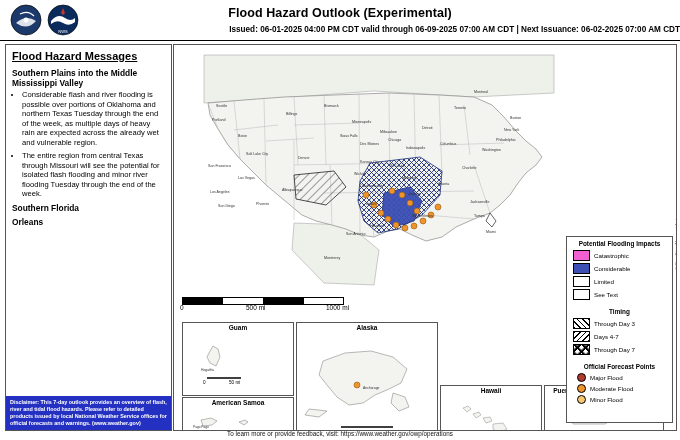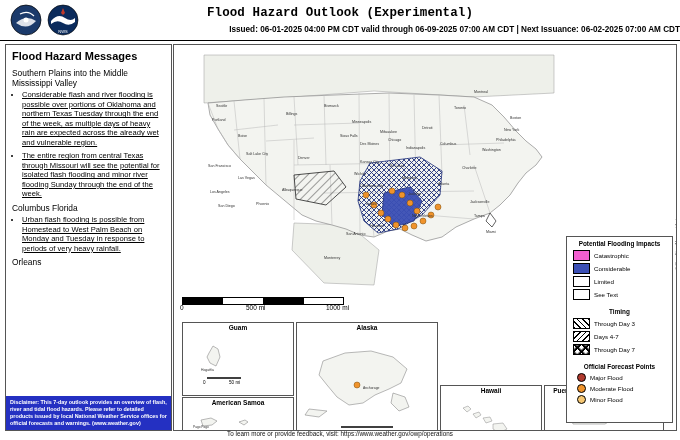--- a/index.html
+++ b/index.html
@@ -18,44 +18,44 @@
     background:#ffffff;border-bottom:1px solid #000;
   }
   .noaa-logo{
     position:absolute;left:6px;top:3px;width:52px;height:34px;
   }
   .nws-logo{
     position:absolute;left:46px;top:3px;width:34px;height:34px;
   }
   .title{
     position:absolute;left:0;top:6px;width:680px;text-align:center;
-    font-size:12.5px;font-weight:bold;letter-spacing:.1px;font-family:Liberation Mono, monospace;
+    font-size:12.5px;font-weight:bold;letter-spacing:.1px;
   }
   .subtitle{
     position:absolute;left:0;top:25px;width:680px;text-align:right;
     font-size:8.2px;font-weight:bold;
   }
   .nwc{
     position:absolute;right:8px;top:7px;text-align:right;
     display:flex;align-items:center;gap:4px;
   }
   .nwc-text{font-size:17px;font-weight:bold;color:#1b3a6b;letter-spacing:-.5px;font-family:"Liberation Serif",serif;}
   .nwc-sub{font-size:5px;line-height:1.25;color:#1b3a6b;text-align:left;}
 
   
   .left-panel{
     position:absolute;left:5px;top:44px;width:165px;height:385px;
     border:1px solid #555;background:#fff;
   }
   .lp-title{
-    font-size:11px;font-weight:bold;padding:5px 6px 2px 6px;
+    font-size:11px;font-weight:bold;padding:5px 6px 2px 6px;text-decoration:underline;
   }
   .lp-body{padding:0 6px;}
-  .lp-h{font-size:8.4px;font-weight:normal;margin:5px 0 2px 0;line-height:1.15;}
-  .lp-ul{margin:0 0 4px 0;padding-left:10px;text-decoration:underline;}
+  .lp-h{font-size:8.4px;font-weight:bold;margin:5px 0 2px 0;line-height:1.15;}
+  .lp-ul{margin:0 0 4px 0;padding-left:10px;}
   .lp-ul li{font-size:7.6px;line-height:1.25;margin-bottom:4px;text-align:left;}
   .disclaimer{
     position:absolute;left:0;bottom:0;width:165px;
     background:#2430c2;color:#fff;font-size:5.4px;line-height:1.28;
     padding:3px 4px;box-sizing:border-box;font-weight:bold;
   }
 
   
   .map-area{
     position:absolute;left:173px;top:44px;width:502px;height:385px;
@@ -129,27 +129,24 @@
 
 </div>
 
 <div class="left-panel">
   <div class="lp-title">Flood Hazard Messages</div>
   <div class="lp-body">
 
     <div class="lp-h">Southern Plains into the Middle Mississippi Valley</div>
     <ul class="lp-ul">
       <li>Considerable flash and river flooding is possible over portions of Oklahoma and northern Texas Tuesday through the end of the week, as multiple days of heavy rain are expected across the already wet and vulnerable region.</li>
-      <li>The entire region from central Texas through Missouri will see the potential for isolated flash flooding and minor river flooding Sunday through the end of the week.</li>
+      <li>The entire region from central Texas through Missouri will see the potential for isolated flash flooding and minor river flooding Tuesday through the end of the week.</li>
     </ul>
 
-    <div class="lp-h">Columbus Florida</div>
-    <ul class="lp-ul">
-      <li>Urban flash flooding is possible from Homestead to West Palm Beach on Monday and Tuesday in response to periods of very heavy rainfall.</li>
-    </ul>
+    <div class="lp-h">Southern Florida</div>
 
     <div class="lp-h">Orleans</div>
   </div>
   <div class="disclaimer">Disclaimer: This 7-day outlook provides an overview of flash, river and tidal flood hazards. Please refer to detailed products issued by local National Weather Service offices for official forecasts and warnings. (www.weather.gov)</div>
 </div>
 
 <div class="map-area">
 
   <div class="conus-wrap">
     <svg width="410" height="250" viewBox="0 0 410 250">

